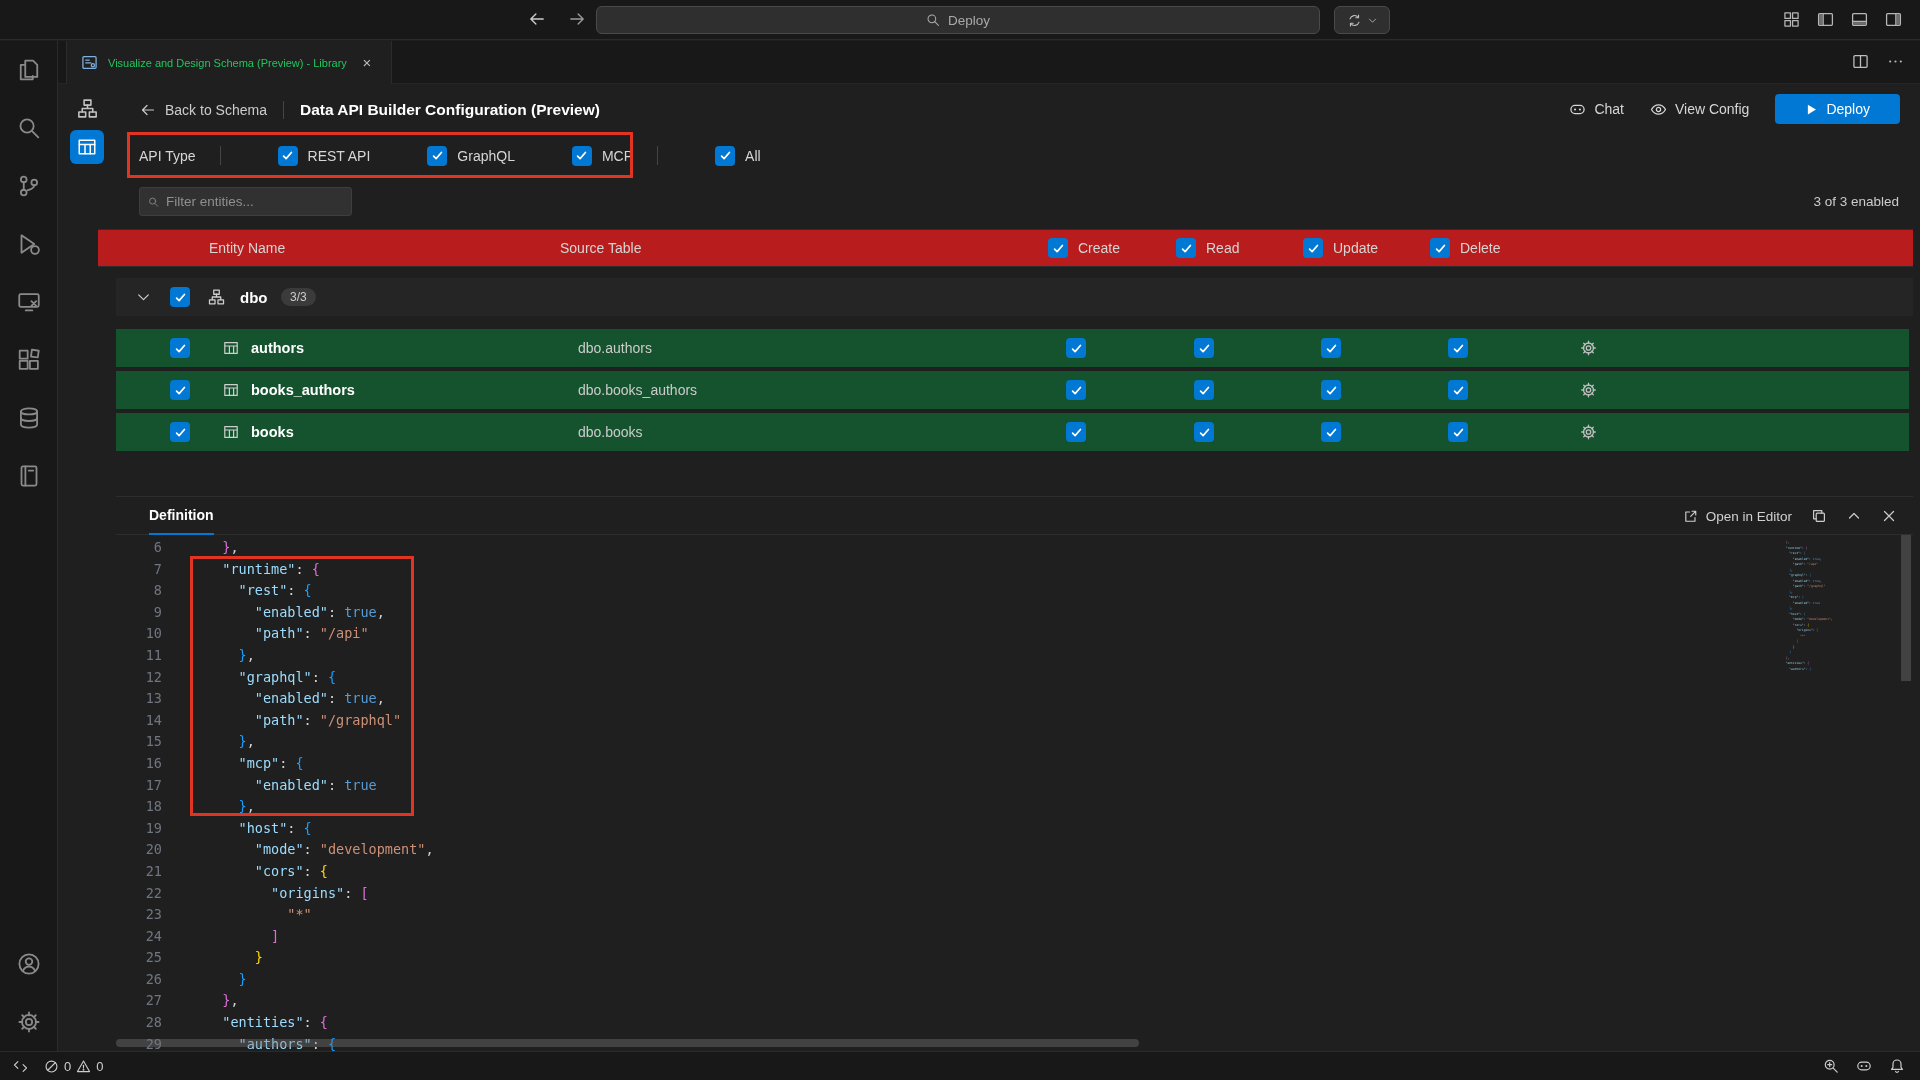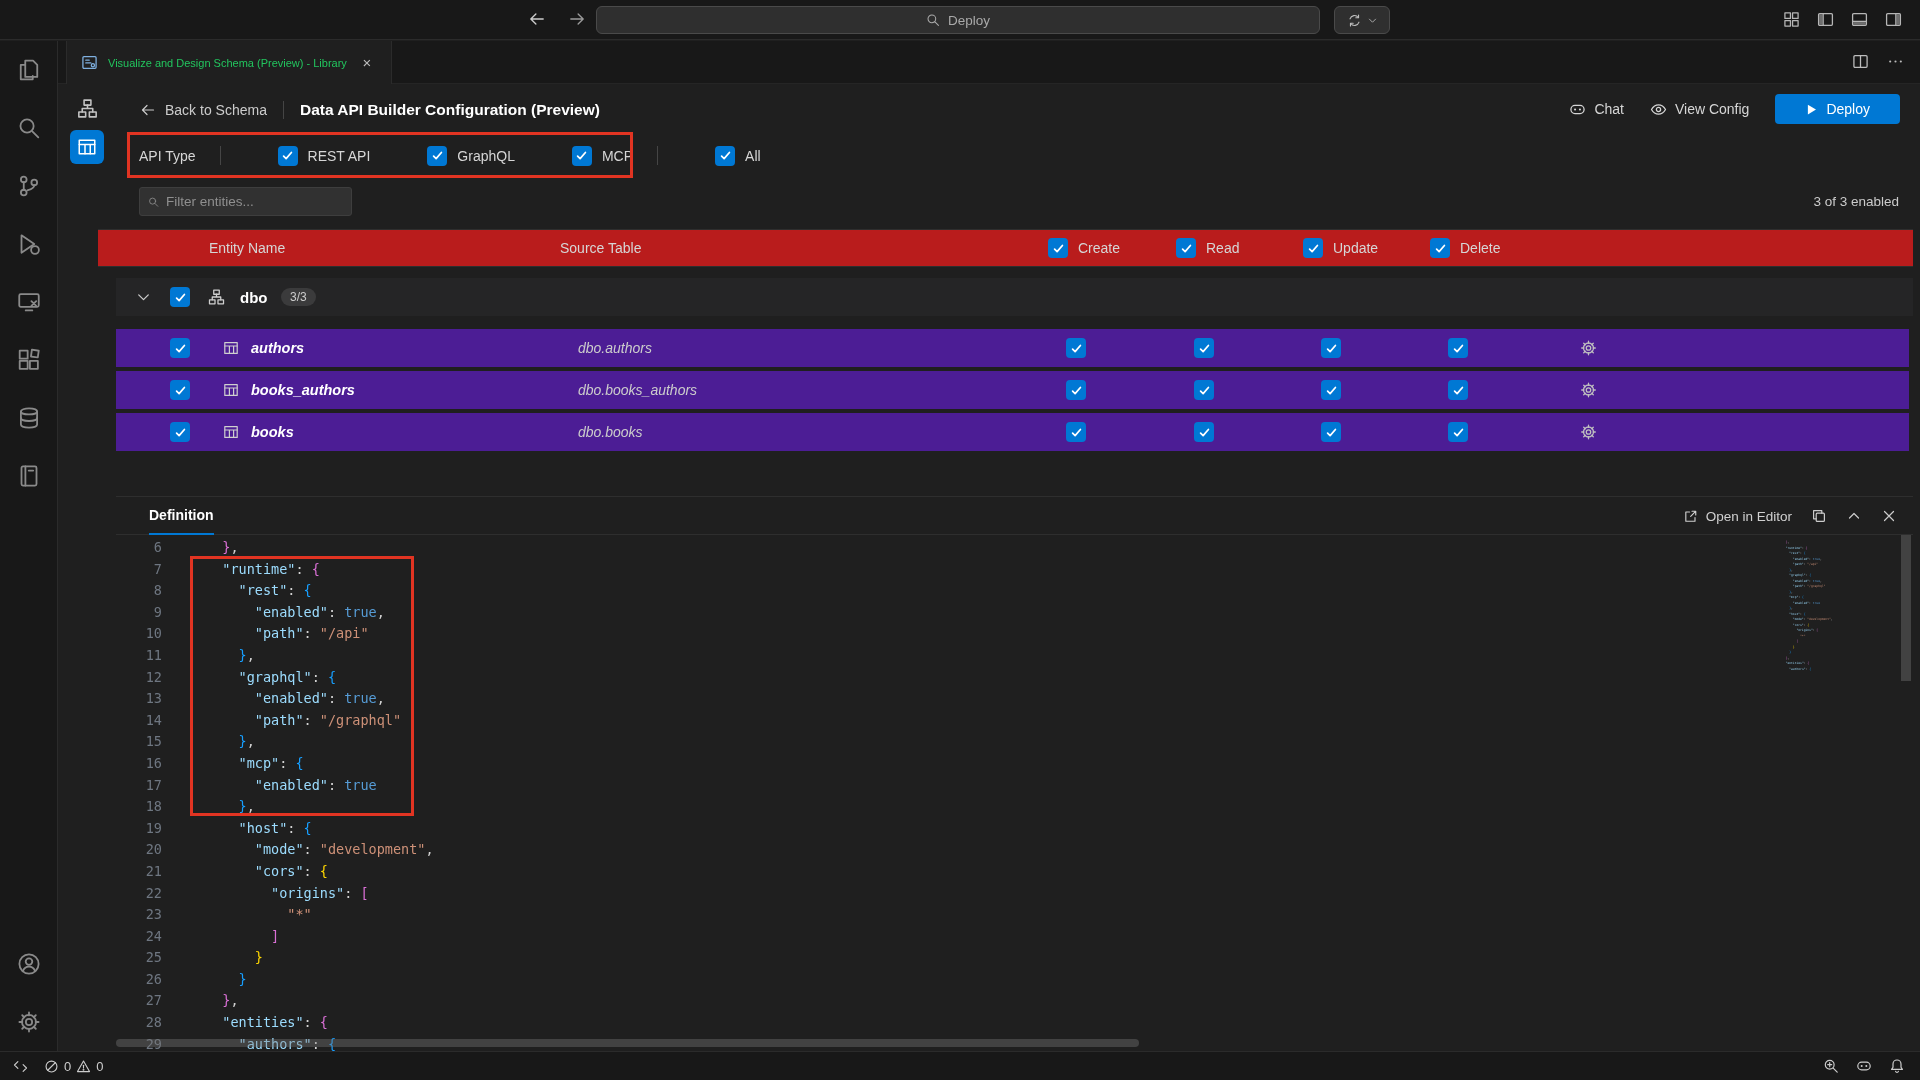--- a/index.html
+++ b/index.html
@@ -94,21 +94,21 @@
   .op-h { position:absolute; top:50%; transform:translateY(-50%); display:flex; align-items:center; gap:10px; color:#d6d6d6; font-size:14px; }
   .c-op0 { left:950px; } .c-op1 { left:1078px; } .c-op2 { left:1205px; } .c-op3 { left:1332px; }
 
   .tbl-group { position:absolute; left:116px; right:7px; top:278px; height:38px; background:#252526; }
   .c-chev { left:19px; width:17px; height:17px; color:#cccccc; }
   .c-cb { left:54px; }
   .c-gicon { left:92px; width:17px; height:17px; color:#cfcfcf; }
   .group-name { left:124px; color:#ffffff; font-weight:bold; font-size:15px; }
   .group-badge { left:165px; background:#3b3b3c; color:#cccccc; font-size:12px; border-radius:9px; padding:2px 9px; }
 
-  .tbl-row { position:absolute; left:116px; right:11px; height:38px; background:#4c1d95;font-style:italic; }
+  .tbl-row { position:absolute; left:116px; right:11px; height:38px; background:#14532d; }
   .c-icon { left:107px; width:16px; height:16px; color:#cfcfcf; }
   .c-name { left:135px; color:#ffffff; font-weight:bold; font-size:14.5px; }
   .c-source { left:462px; color:#cccccc; font-size:14px; }
   .c-gear { left:1464px; width:17px; height:17px; color:#c0c0c0; }
 
   
   .def-header { position:absolute; left:116px; right:7px; top:496px; height:39px; border-top:1px solid #2e2e2e; border-bottom:1px solid #2e2e2e; background:#1f1f1f; }
   .def-title { position:absolute; left:33px; top:0; height:38px; display:flex; align-items:center; color:#ffffff; font-weight:bold; font-size:14px;
     border-bottom:2px solid var(--accent); }
   .def-actions { position:absolute; right:16px; top:0; height:38px; display:flex; align-items:center; gap:19px; color:#cccccc; }

